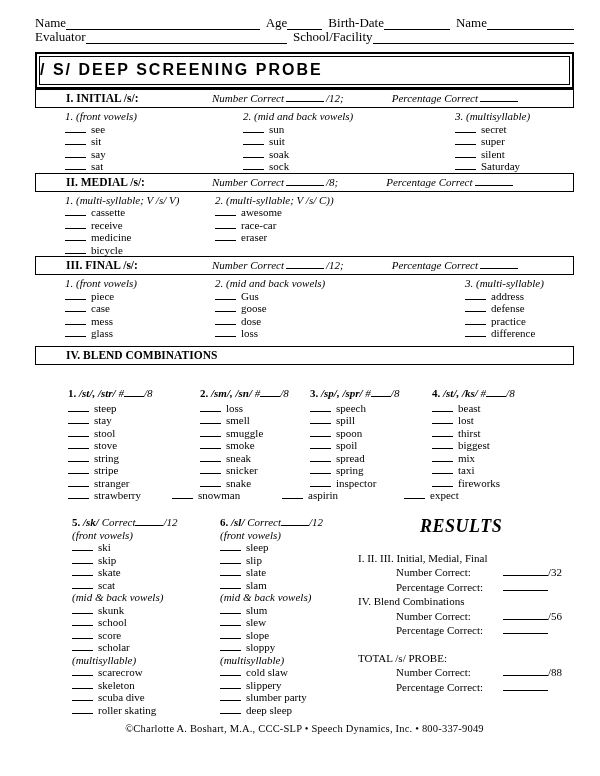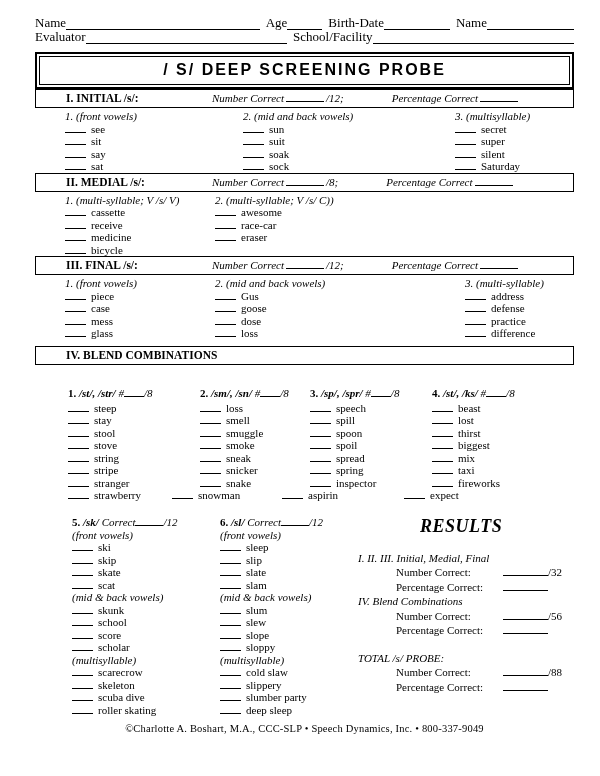--- a/index.html
+++ b/index.html
@@ -23,21 +23,21 @@
   .hfill { flex: 1; }
 
   
   .hrow { display: flex; align-items: flex-end; line-height: 14px; font-size: 13px; }
   .hrow .lbl { white-space: nowrap; }
   .gap { margin-left: 6px; }
 
   
   .titlebox { margin-top: 8px; border: 2px solid #000; padding: 2px; }
   .titleinner {
-    border: 1px solid #000; text-align: center;
+    border: 1px solid #000; text-align: left;
     font-family: "Liberation Sans", sans-serif; font-weight: bold;
     font-size: 16px; letter-spacing: 2px; padding: 4px 0 5px;
   }
 
   
   .secbox {
     margin-top: 0; border: 1.5px solid #000;
     padding: 2px 8px 3px 30px;
     display: flex; align-items: baseline; white-space: nowrap;
   }
@@ -62,21 +62,21 @@
   .outdent .word:last-child { margin-left: -28px; }
 
   
   .lastrow { display: grid; grid-template-columns: 148px 138px 1fr; padding-left: 37px; margin-top: 13px; }
   .ghead { line-height: 14px; white-space: nowrap; }
   .ghead .blank { width: 28px; }
   .glabel { line-height: 12.5px; font-style: italic; white-space: nowrap; }
 
   
   .res-title { font-weight: bold; font-style: italic; font-size: 18px; letter-spacing: .5px; margin: 1px 0 14px 62px; }
-  .res-line { line-height: 14.5px; white-space: nowrap; font-style: italic; }
+  .res-line { line-height: 14.5px; white-space: nowrap; }
   .res-sub { line-height: 14.5px; padding-left: 38px; white-space: nowrap; }
   .res-sub .rlbl { display: inline-block; width: 107px; }
   .res-sub .blank { width: 45px; }
   .res-total { margin-top: 13px; }
 
   .footer { text-align: center; margin-top: 7px; font-size: 10.5px; letter-spacing: .2px; }
 </style>
 </head>
 <body>
 

